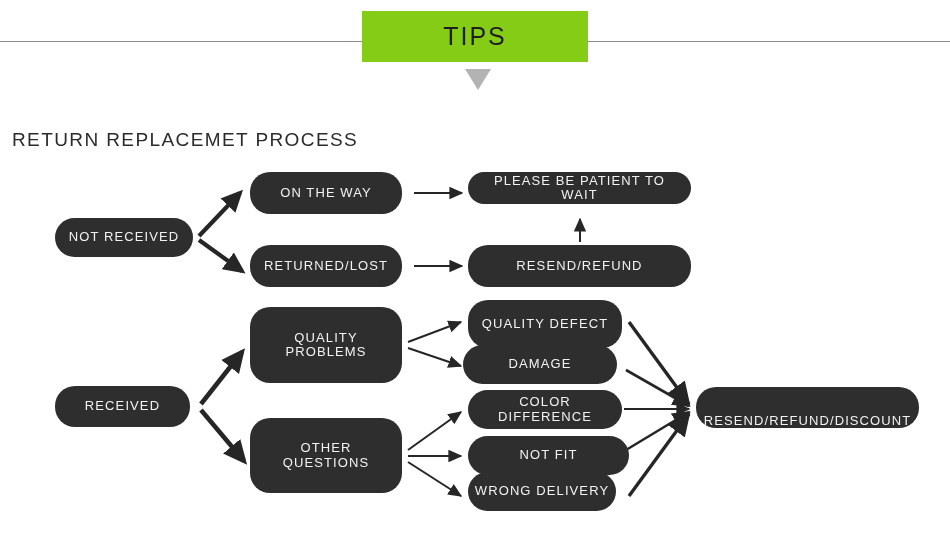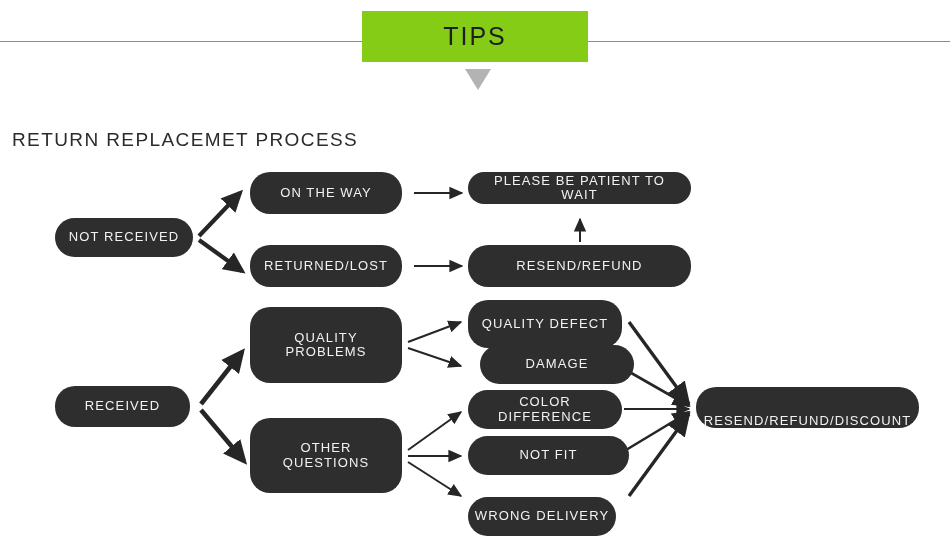--- a/index.html
+++ b/index.html
@@ -168,30 +168,30 @@
       </div>
       <div class="node" style="left: 250px; top: 307px; width: 152px; height: 76px;">
         <span>QUALITY PROBLEMS</span>
       </div>
       <div class="node" style="left: 250px; top: 418px; width: 152px; height: 75px;">
         <span>OTHER QUESTIONS</span>
       </div>
       <div class="node" style="left: 468px; top: 300px; width: 154px; height: 48px;">
         <span>QUALITY DEFECT</span>
       </div>
-      <div class="node" style="left: 480px; top: 345px; width: 154px; height: 39px;">
+      <div class="node" style="left: 463px; top: 345px; width: 154px; height: 39px;">
         <span>DAMAGE</span>
       </div>
       <div class="node" style="left: 468px; top: 390px; width: 154px; height: 39px;">
         <span>COLOR DIFFERENCE</span>
       </div>
       <div class="node" style="left: 468px; top: 436px; width: 161px; height: 39px;">
         <span>NOT FIT</span>
       </div>
-      <div class="node" style="left: 468px; top: 497px; width: 148px; height: 39px;">
+      <div class="node" style="left: 468px; top: 472px; width: 148px; height: 39px;">
         <span>WRONG DELIVERY</span>
       </div>
       <div class="node" style="left: 696px; top: 387px; width: 223px; height: 41px; align-items: flex-end;">
         <span>RESEND/REFUND/DISCOUNT</span>
       </div>
     </div>
 
 </div>
 
 </body></html>

